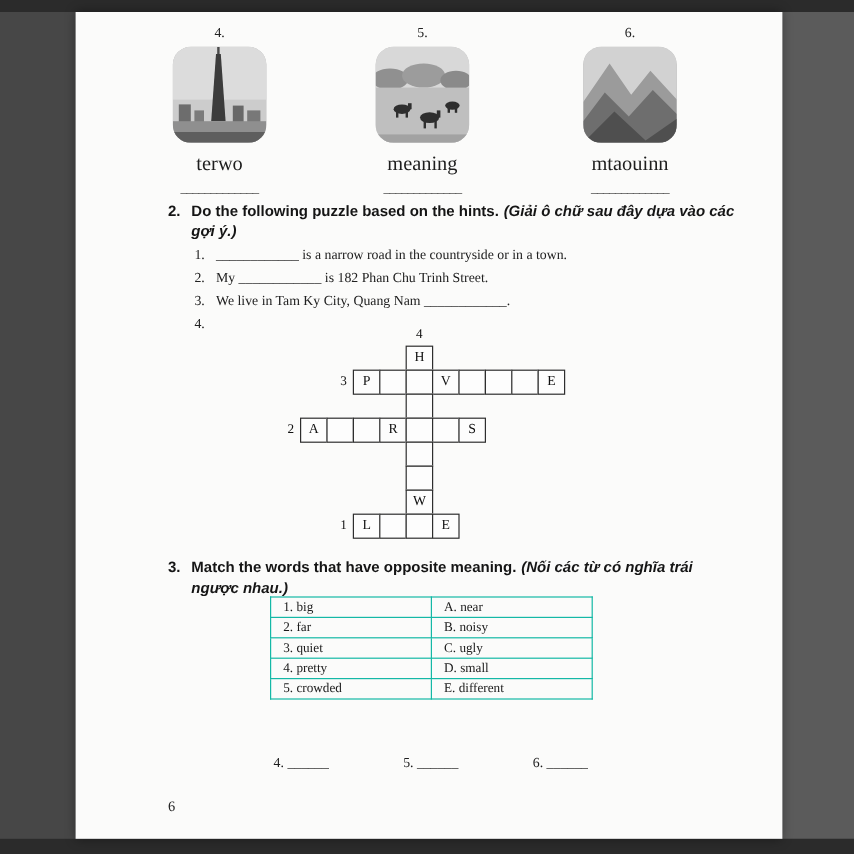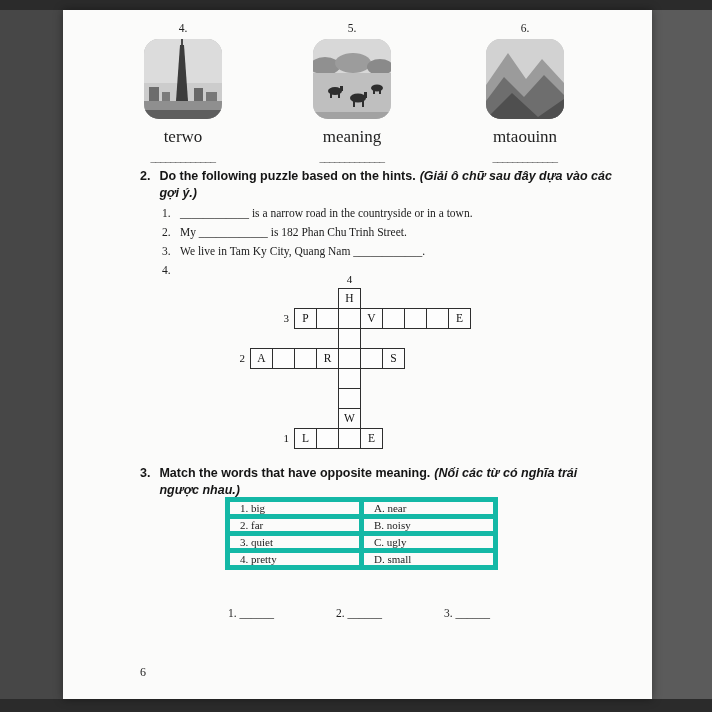--- a/index.html
+++ b/index.html
@@ -44,21 +44,21 @@
   .crossword { position:absolute; left:187px; top:278px; width:245px; height:180px; }
   .cw-cell {
     position:absolute; width:23px; height:21px;
     border:1px solid #2e2e2e; background:#fdfdfd;
     font-size:11.5px; line-height:19px; text-align:center; color:#111;
   }
   .cw-label { position:absolute; font-size:11px; color:#111; }
   
   .match-table { position:absolute; left:162px; top:487px; border-collapse:collapse; }
   .match-table td {
-    border:5px solid #14b8a6; width:134px; height:17px;
+    border:1px solid #14b8a6; width:134px; height:17px;
     font-size:11px; padding:0 0 0 10px; color:#1b1b1b;
   }
   
   .answer-row { position:absolute; left:165px; display:flex; }
   .answer-item { width:108px; font-size:11.5px; color:#1d1d1d; }
   .page-number { position:absolute; left:77px; top:655px; font-size:12px; color:#222; }
 </style>
 </head>
 <body>
 
@@ -202,23 +202,27 @@
           <td>B. noisy</td>
         </tr>
         <tr>
           <td>3. quiet</td>
           <td>C. ugly</td>
         </tr>
         <tr>
           <td>4. pretty</td>
           <td>D. small</td>
         </tr>
+        <tr>
+          <td>5. crowded</td>
+          <td>E. different</td>
+        </tr>
       </tbody>
   </table>
 
-  <div class="answer-row" style="top:597px">
-      <span class="answer-item">1. ______</span>
-      <span class="answer-item">2. ______</span>
-      <span class="answer-item">3. ______</span>
+  <div class="answer-row" style="top:620px">
+      <span class="answer-item">4. ______</span>
+      <span class="answer-item">5. ______</span>
+      <span class="answer-item">6. ______</span>
     </div>
 
   <div class="page-number">6</div>
 </div>
 
 </body></html>

